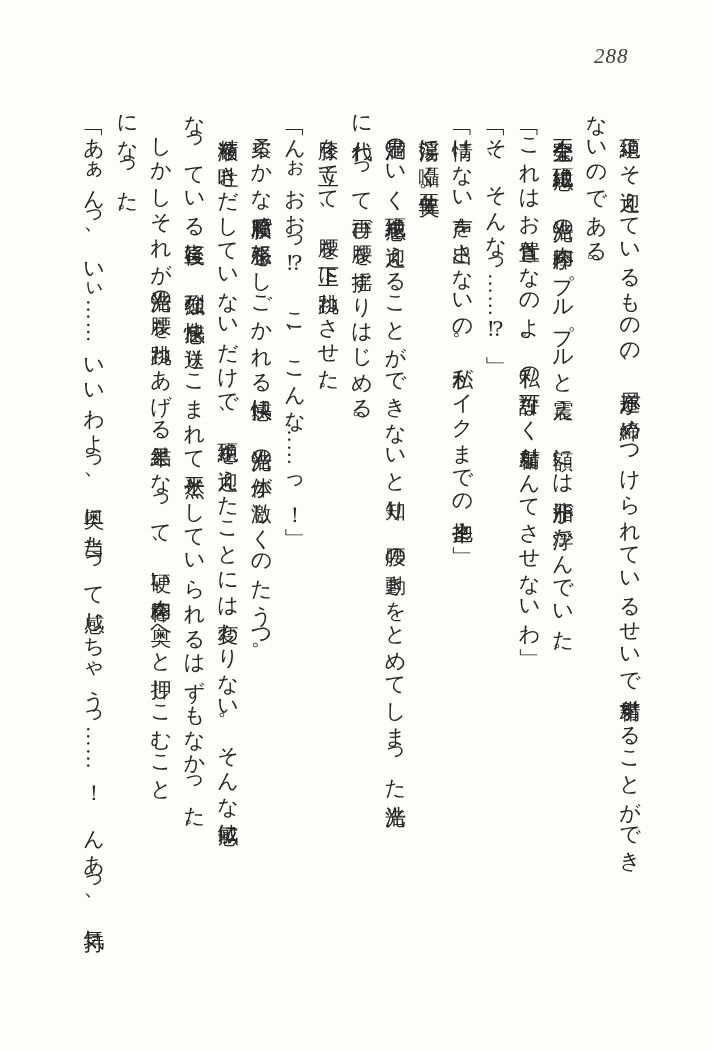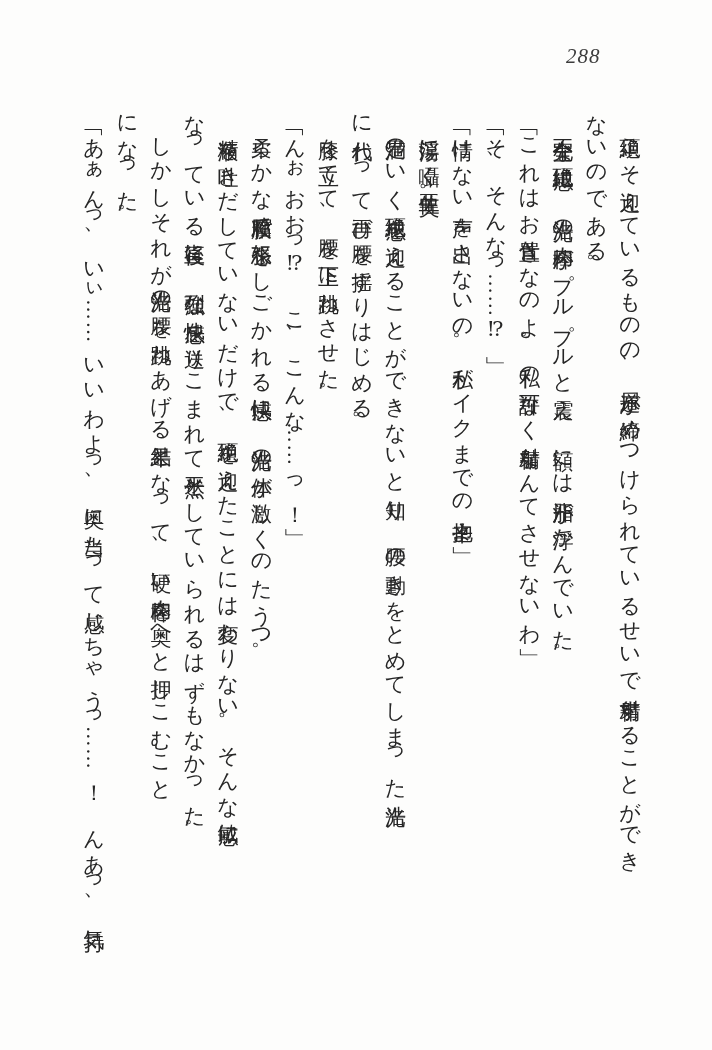--- a/index.html
+++ b/index.html
@@ -14,21 +14,21 @@
     position: relative;
     width: 712px;
     height: 1050px;
     background: #fdfdfc;
     font-family: "Liberation Serif", "DejaVu Serif", serif;
     color: #262626;
   }
   .page-number {
     position: absolute;
     top: 44px;
-    left: 566px;
+    left: 594px;
     font-size: 21px;
     font-style: italic;
     letter-spacing: 1px;
     color: #3c3c3c;
   }
   .text-block {
     position: absolute;
     top: 100px;
     right: 66px;
     height: 870px;

